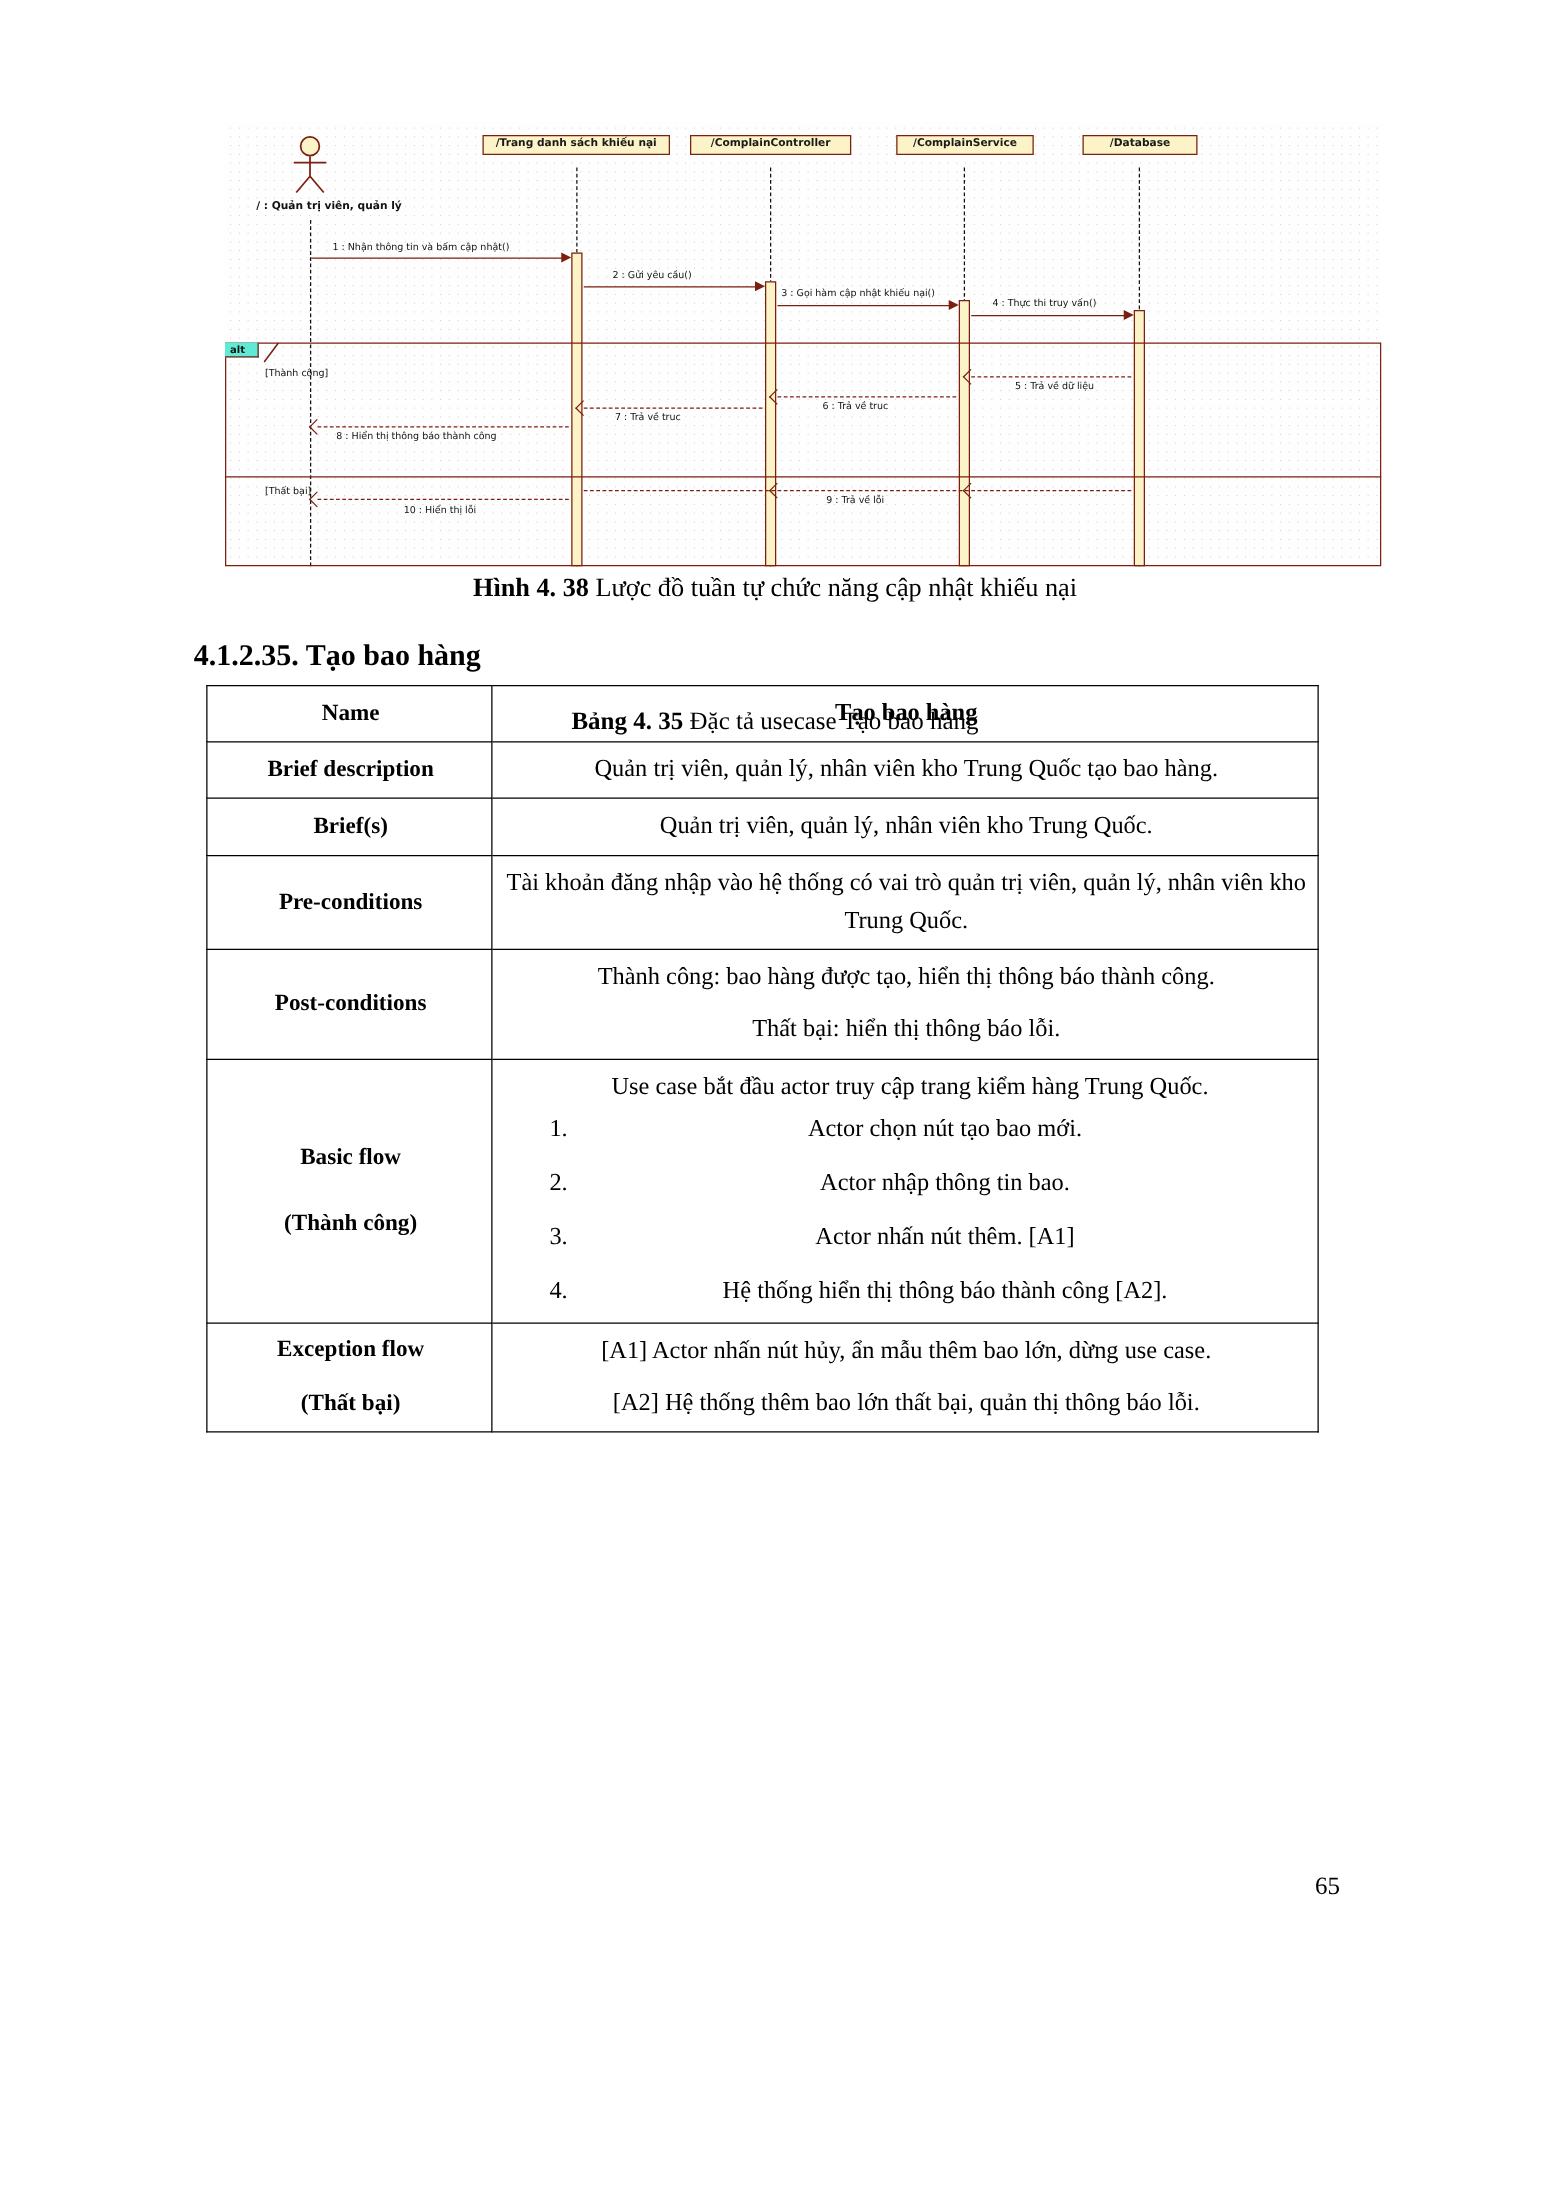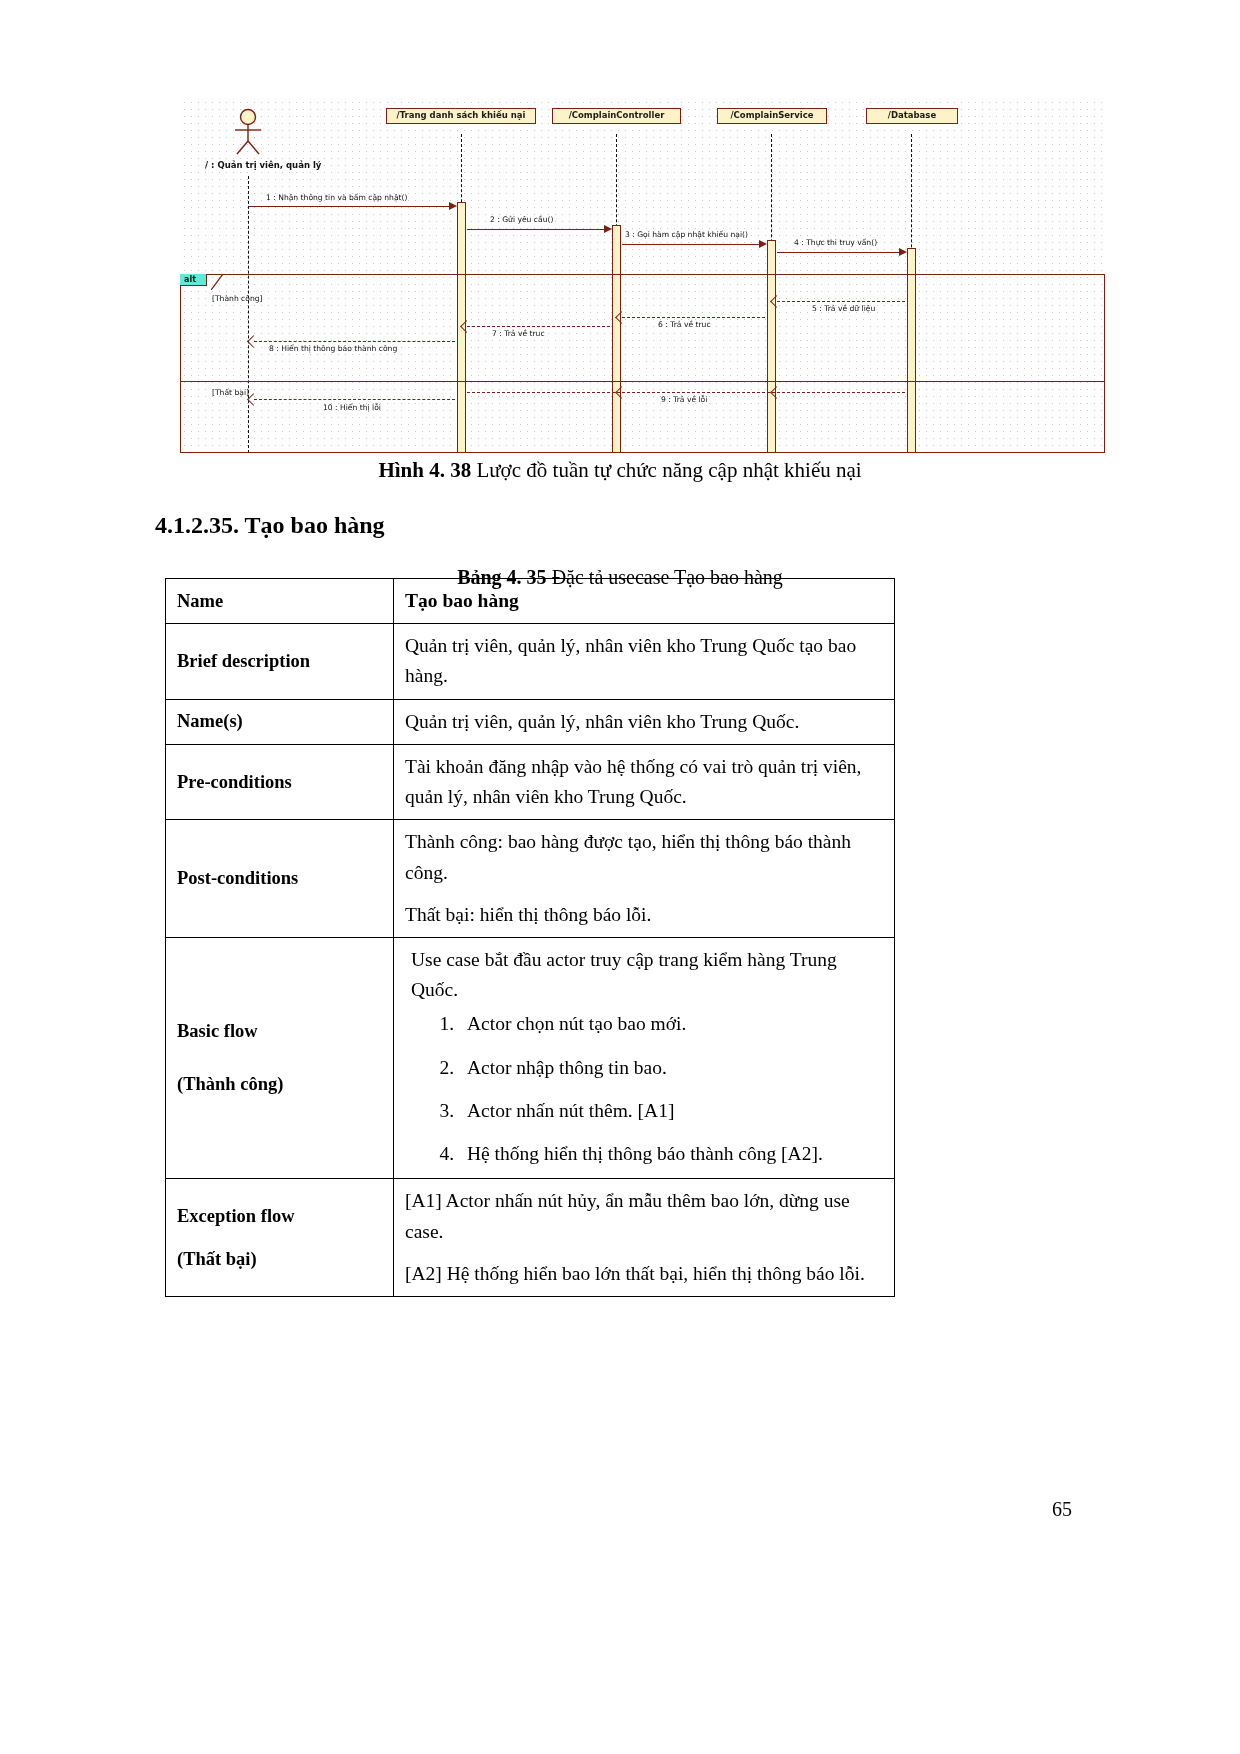--- a/index.html
+++ b/index.html
@@ -153,24 +153,25 @@
     text-align: center;
     font-size: 20px;
     top: 566px;
   }
   .table-caption .lead { font-weight: bold; }
 
   
   table.spec {
     position: absolute;
     left: 165px;
-    top: 578px;
-    width: 730px;
+    top: 548px;
+    width: 890px;
     border-collapse: collapse;
     table-layout: fixed;
+    text-align: center;
   }
   table.spec td {
     border: 1.6px solid #000;
     vertical-align: middle;
     font-size: 19.5px;
     padding: 7px 9px 7px 11px;
     line-height: 1.55;
   }
   table.spec td.key {
     width: 207px;
@@ -298,21 +299,21 @@
   <tbody>
       <tr>
     <td class="key">Name</td>
     <td class="val" style="font-weight:bold;">Tạo bao hàng</td>
   </tr>
   <tr>
     <td class="key">Brief description</td>
     <td class="val">Quản trị viên, quản lý, nhân viên kho Trung Quốc tạo bao hàng.</td>
   </tr>
   <tr>
-    <td class="key">Name(s)</td>
+    <td class="key">Brief(s)</td>
     <td class="val">Quản trị viên, quản lý, nhân viên kho Trung Quốc.</td>
   </tr>
   <tr>
     <td class="key">Pre-conditions</td>
     <td class="val">Tài khoản đăng nhập vào hệ thống có vai trò quản trị viên, quản lý, nhân viên kho Trung Quốc.</td>
   </tr>
   <tr>
     <td class="key">Post-conditions</td>
     <td class="val">
       <p>Thành công: bao hàng được tạo, hiển thị thông báo thành công.</p>
@@ -334,19 +335,19 @@
       </ol>
     </td>
   </tr>
   <tr>
     <td class="key">
       <div>Exception flow</div>
       <div style="margin-top:14px;">(Thất bại)</div>
     </td>
     <td class="val">
       <p>[A1] Actor nhấn nút hủy, ẩn mẫu thêm bao lớn, dừng use case.</p>
-      <p>[A2] Hệ thống hiển bao lớn thất bại, hiển thị thông báo lỗi.</p>
+      <p>[A2] Hệ thống thêm bao lớn thất bại, quản thị thông báo lỗi.</p>
     </td>
   </tr>
 </tbody>
   </table>
 
 <div class="page-number">65</div>
 
 </body></html>

